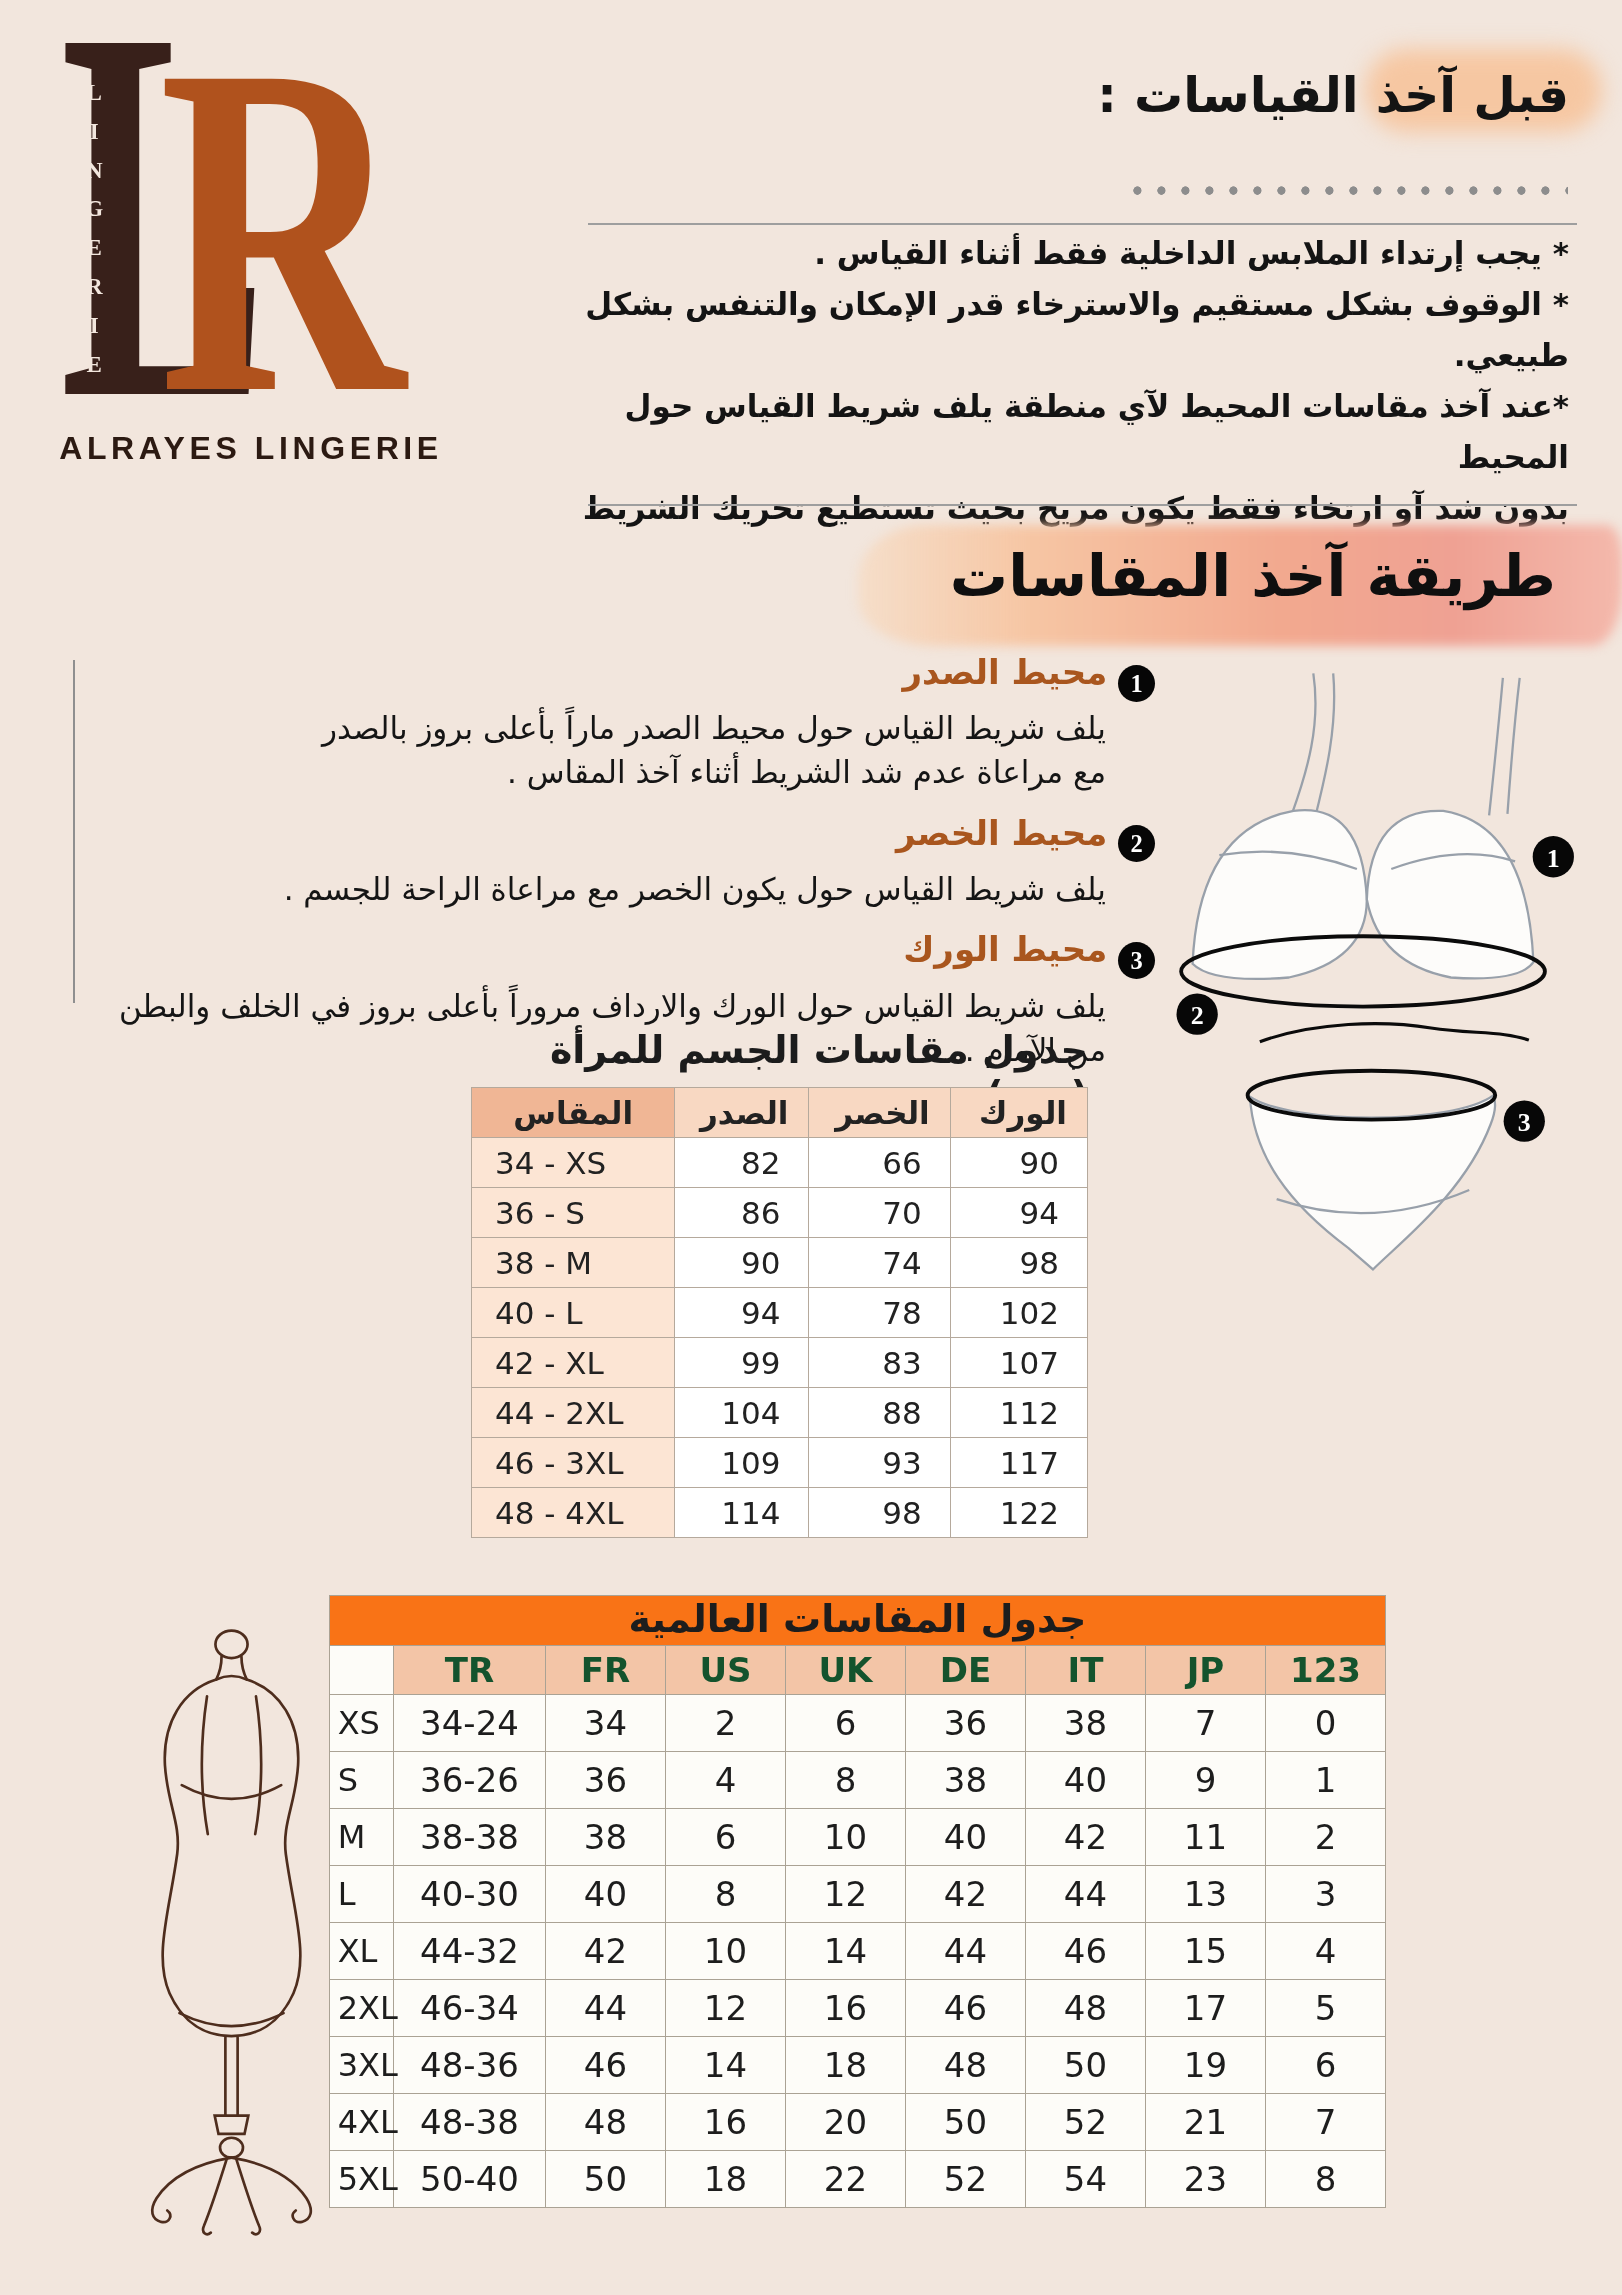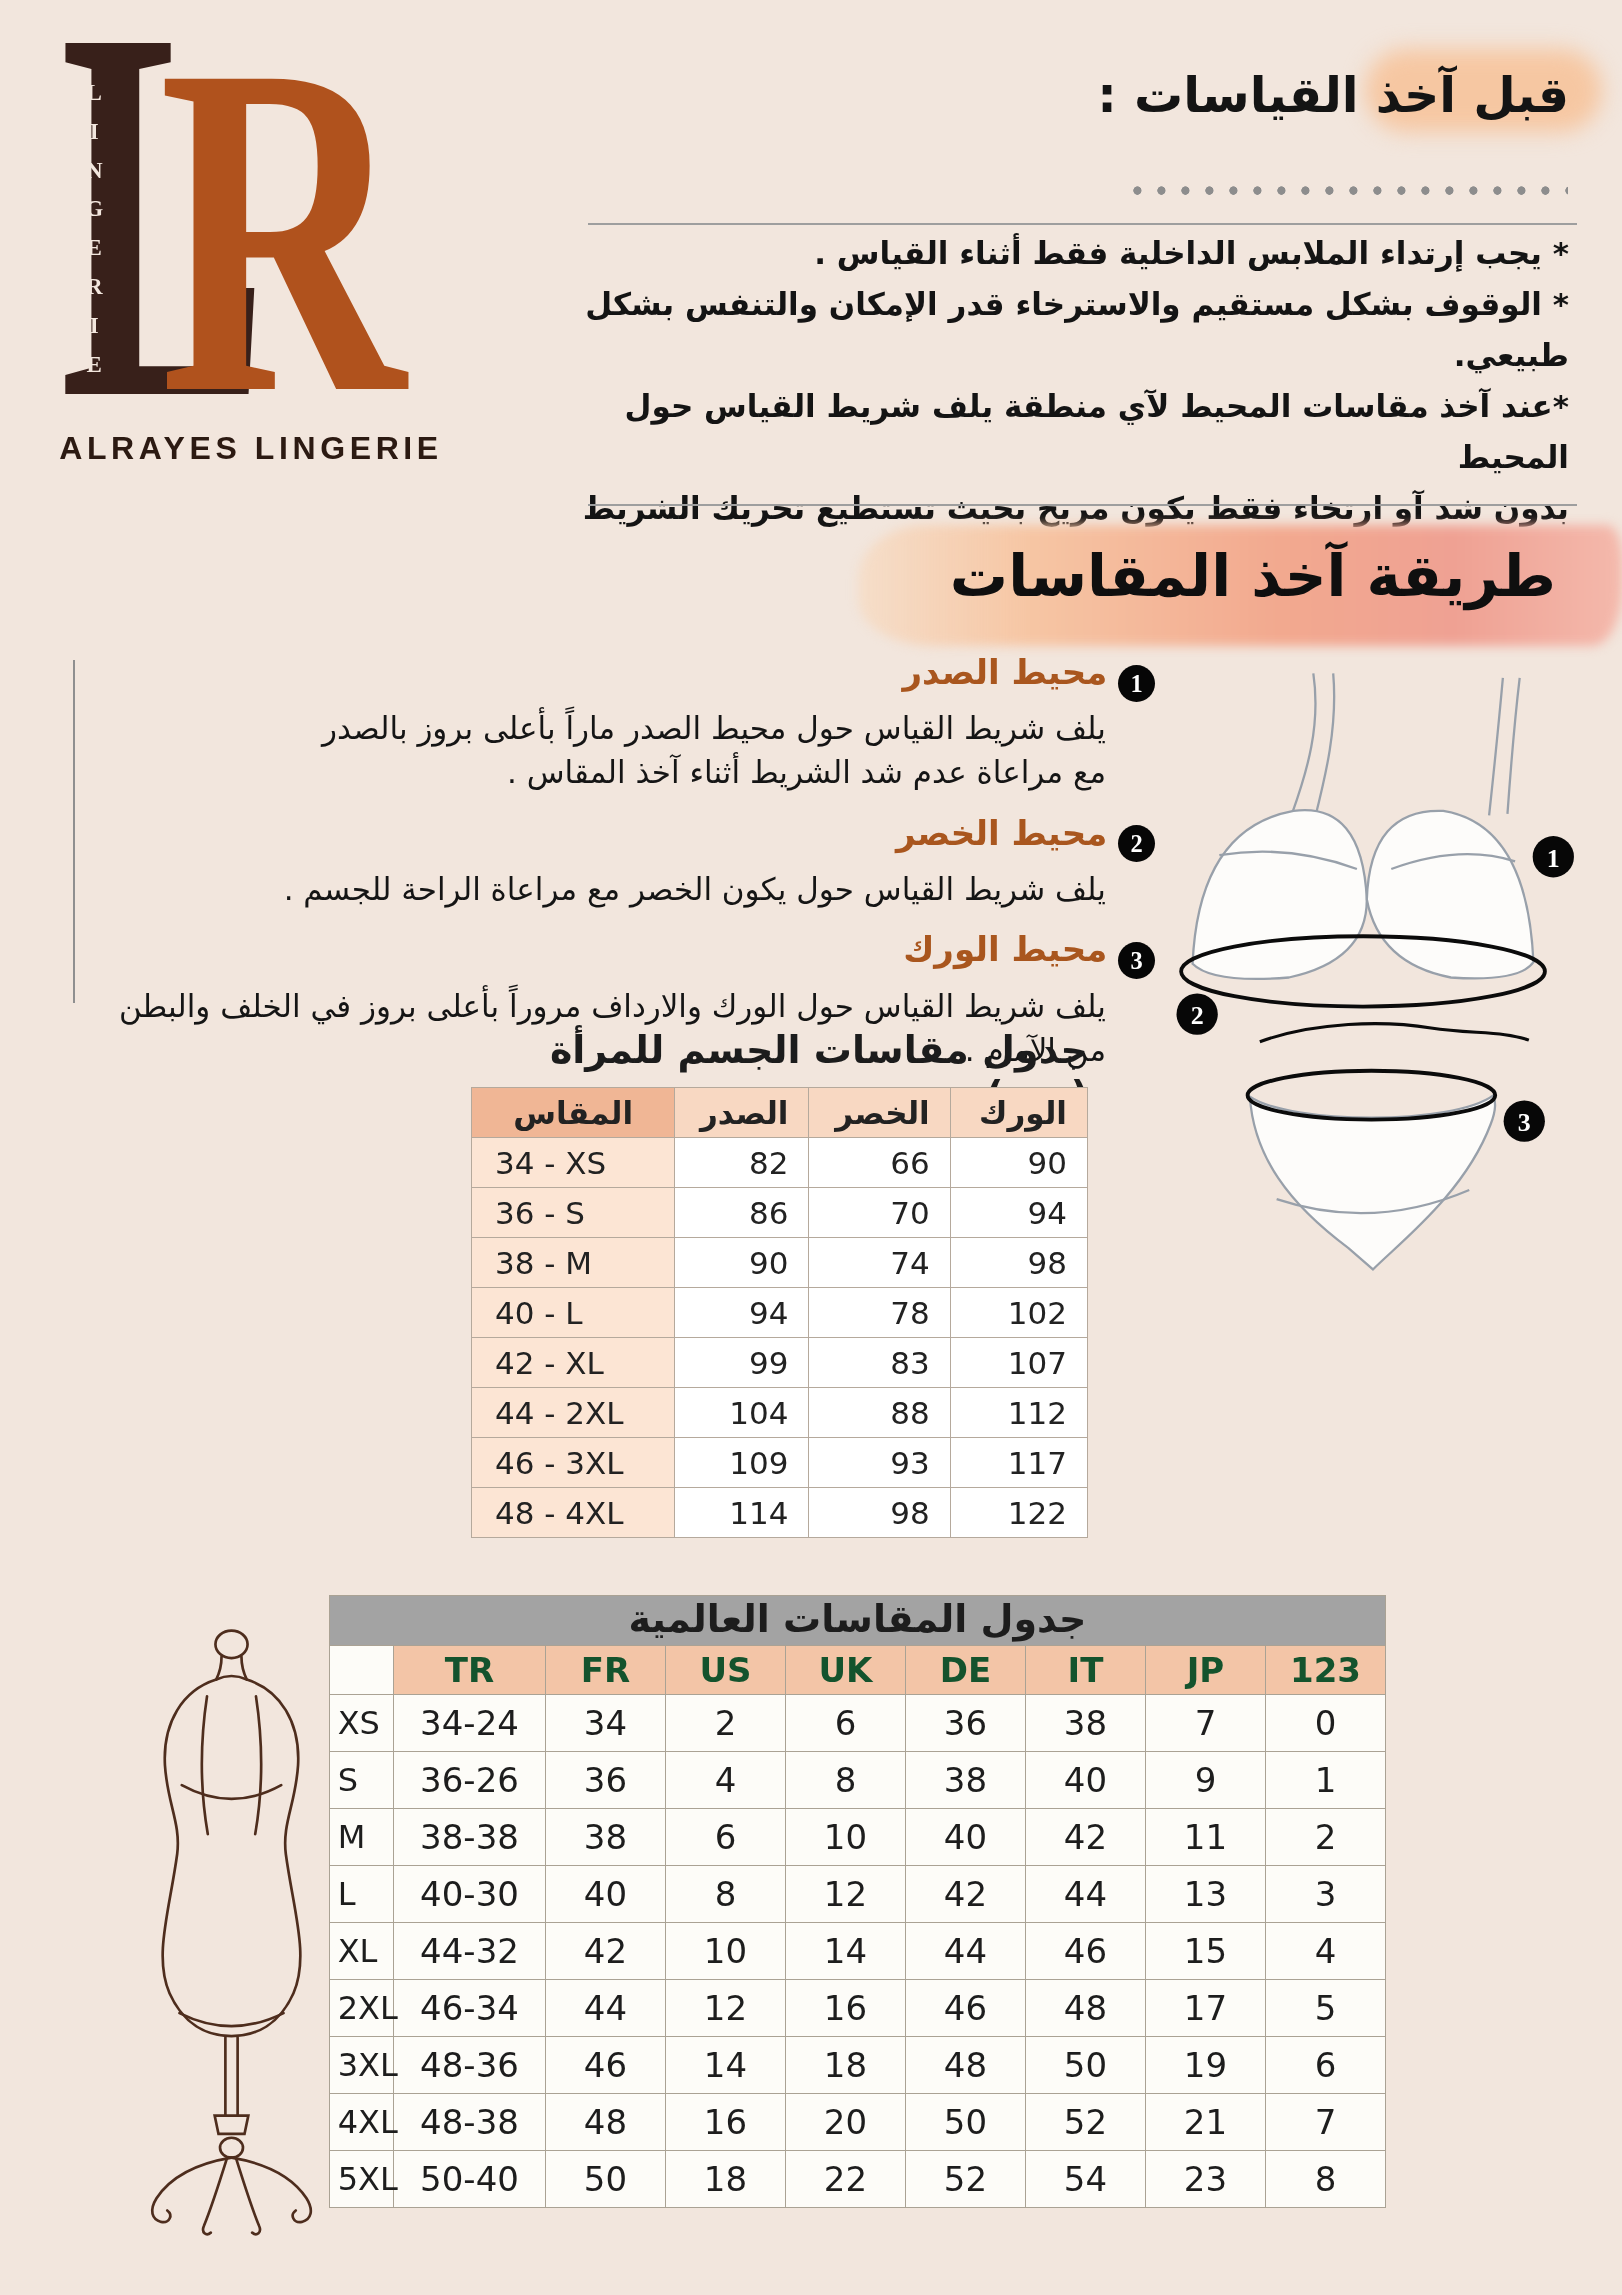--- a/index.html
+++ b/index.html
@@ -86,27 +86,27 @@
     text-align:right; font-size:38px; font-weight:bold; color:#1c1c1c;
   }
   .t1 {
     position:absolute; left:471px; top:1087px; width:617px;
     border-collapse:collapse; direction:ltr; table-layout:fixed;
   }
   .t1 th, .t1 td { border:1.5px solid #b5a99c; height:50px; font-size:31px; color:#222; }
   .t1 th { background:#f8d8c2; font-weight:600; text-align:right; padding-right:20px; }
   .t1 th:first-child { background:#f0b695; text-align:center; padding-right:0; width:200px; }
   .t1 th:nth-child(2){ width:132px; } .t1 th:nth-child(3){ width:139px; } .t1 th:nth-child(4){ width:135px; }
-  .t1 td { background:#fff; text-align:right; padding-right:20px; }
+  .t1 td { background:#fff; text-align:right; padding-right:28px; }
   .t1 td:first-child { background:#fce5d4; text-align:left; padding-left:23px; padding-right:0; }
 
   
   .t2-wrap { position:absolute; left:329px; top:1595px; width:1057px; }
   .t2-title {
-    border:1.5px solid #aaa294; background:#a3a3a3; height:51px; line-height:47px;
+    border:1.5px solid #aaa294; background:#f97316; height:51px; line-height:47px;
     text-align:center; direction:rtl; font-size:38px; font-weight:bold; color:#1d1d1d;
     margin-bottom:-1.5px;
   }
   .t2 { width:100%; border-collapse:collapse; direction:ltr; table-layout:fixed; }
   .t2 th { background:#f3c5a7; height:49px; border:1.5px solid #aaa294; font-size:34px; font-weight:600; color:#14532d; }
   .t2 th:first-child { background:#fdfcf8; width:64px; }
   .t2 th:nth-child(2) { width:152px; }
   .t2 td { background:#fdfcf8; height:57px; border:1.5px solid #aaa294; font-size:34px; color:#1d1d1d; text-align:center; }
   .t2 td:first-child { text-align:left; padding-left:7.7px; font-size:32px; }
 

